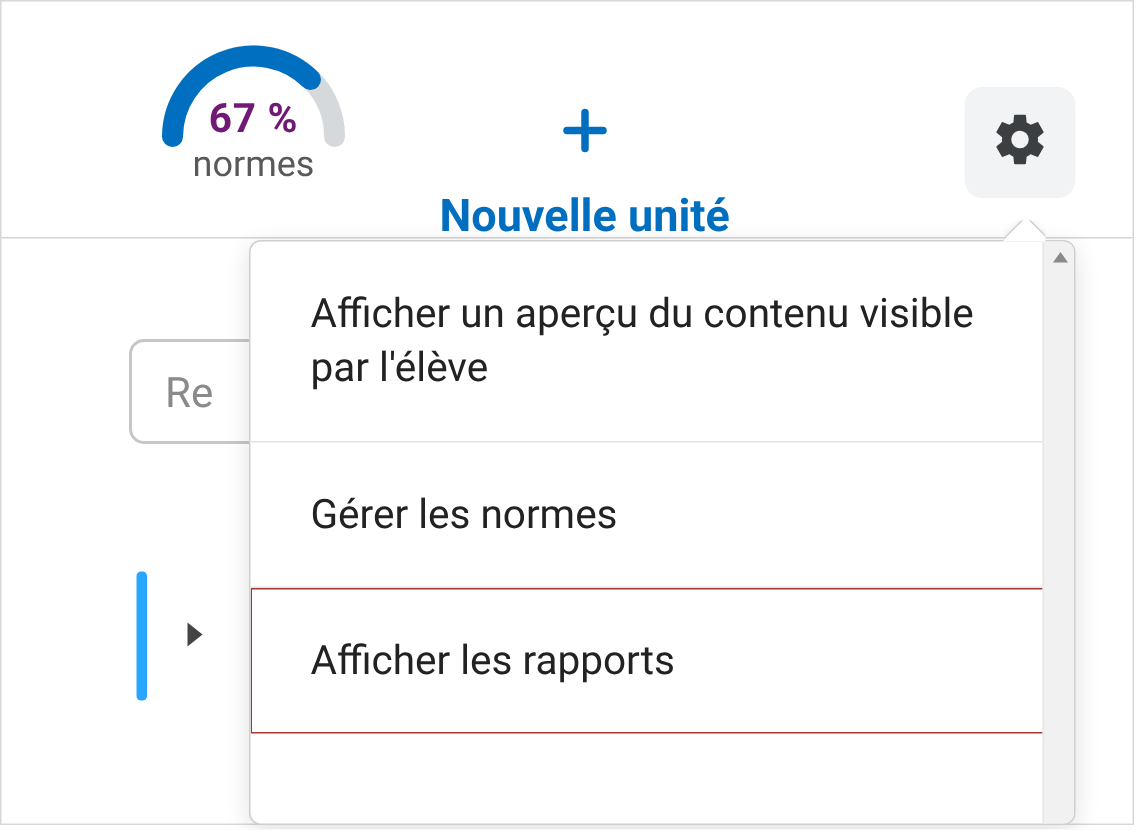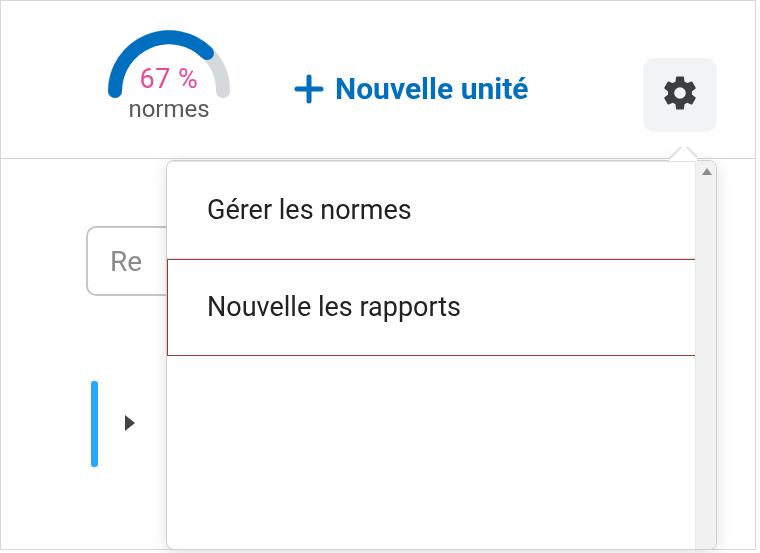--- a/index.html
+++ b/index.html
@@ -4,24 +4,24 @@
 <style>
   * { box-sizing: border-box; margin: 0; padding: 0; }
   html, body { width: 760px; height: 553px; font-family: -apple-system, BlinkMacSystemFont, "Segoe UI", Roboto, Helvetica, Arial, sans-serif; background: #fff; overflow: hidden; }
   .frame { position: relative; width: 756px; height: 550px; border: 1px solid #d8d8d8; background: #fff; }
   
   .topbar { position: absolute; top: 0; left: 0; right: 0; height: 158px; border-bottom: 1px solid #d3d3d3; }
   
   .gauge-wrap { position: absolute; left: 98px; top: 20px; width: 140px; text-align: center; }
   .gauge { position: relative; width: 140px; height: 80px; }
   .gauge svg { position: absolute; top: 0; left: 0; }
-  .gauge-percent { position: absolute; width: 100%; top: 42px; font-size: 27px; font-weight: 400; color: #ec4899; letter-spacing: 0.5px; }
+  .gauge-percent { position: absolute; width: 100%; top: 42px; font-size: 27px; font-weight: 700; color: #701a75; letter-spacing: 0.5px; }
   .gauge-label { position: absolute; width: 100%; top: 74px; font-size: 24px; color: #595959; text-align: center; }
   
-  .new-unit { position: absolute; left: 292px; top: 70px; display: flex; align-items: center; gap: 10px; cursor: pointer; }
+  .new-unit { position: absolute; left: 292px; top: 70px; display: flex; align-items: center; gap: 24px; cursor: pointer; flex-direction: column; }
   .plus-icon svg { display: block; }
   .new-unit-label { font-size: 30px; font-weight: 700; color: #006fbf; }
   
   .gear-btn { position: absolute; right: 38px; top: 57px; width: 74px; height: 74px; border-radius: 12px; background: #f2f3f5; display: flex; align-items: center; justify-content: center; cursor: pointer; }
   
   .dropdown-pointer { position: absolute; top: 146px; left: 668px; width: 28px; height: 14px; overflow: hidden; z-index: 11; }
   .dropdown-pointer::before { content: ""; position: absolute; left: 2px; top: 2px; width: 24px; height: 24px; background: #fff; border: 1px solid #cfcfcf; transform: rotate(45deg); box-shadow: 0 0 6px rgba(0,0,0,0.08); }
   
   .dropdown { position: absolute; top: 159px; left: 165px; width: 551px; height: 390px; border: 1px solid #cfcfcf; border-radius: 8px; background: #fff; box-shadow: 0 4px 16px rgba(0,0,0,0.12); z-index: 10; overflow: hidden; }
   .dropdown-inner { width: 530px; height: 100%; overflow-y: auto; }
@@ -79,27 +79,30 @@
   </div>
   <div class="row-peek">
     <div class="bluebar"></div>
     <div class="tri"></div>
   </div>
 
   <div class="dropdown-pointer"></div>
 
   <div class="dropdown">
     <div class="dropdown-inner">
+      <div class="menu-item">
+        <span>Afficher un aperçu du contenu visible par l'élève</span>
+      </div>
       <div class="menu-sep"></div>
       <div class="menu-item">
         <span>Gérer les normes</span>
       </div>
       <div class="menu-sep"></div>
       <div class="menu-item highlight">
-        <span>Nouvelle les rapports</span>
+        <span>Afficher les rapports</span>
       </div>
     </div>
     <div class="scroll-track">
       <div class="scroll-up"></div>
     </div>
   </div>
 
 </div>
 
 </body></html>

